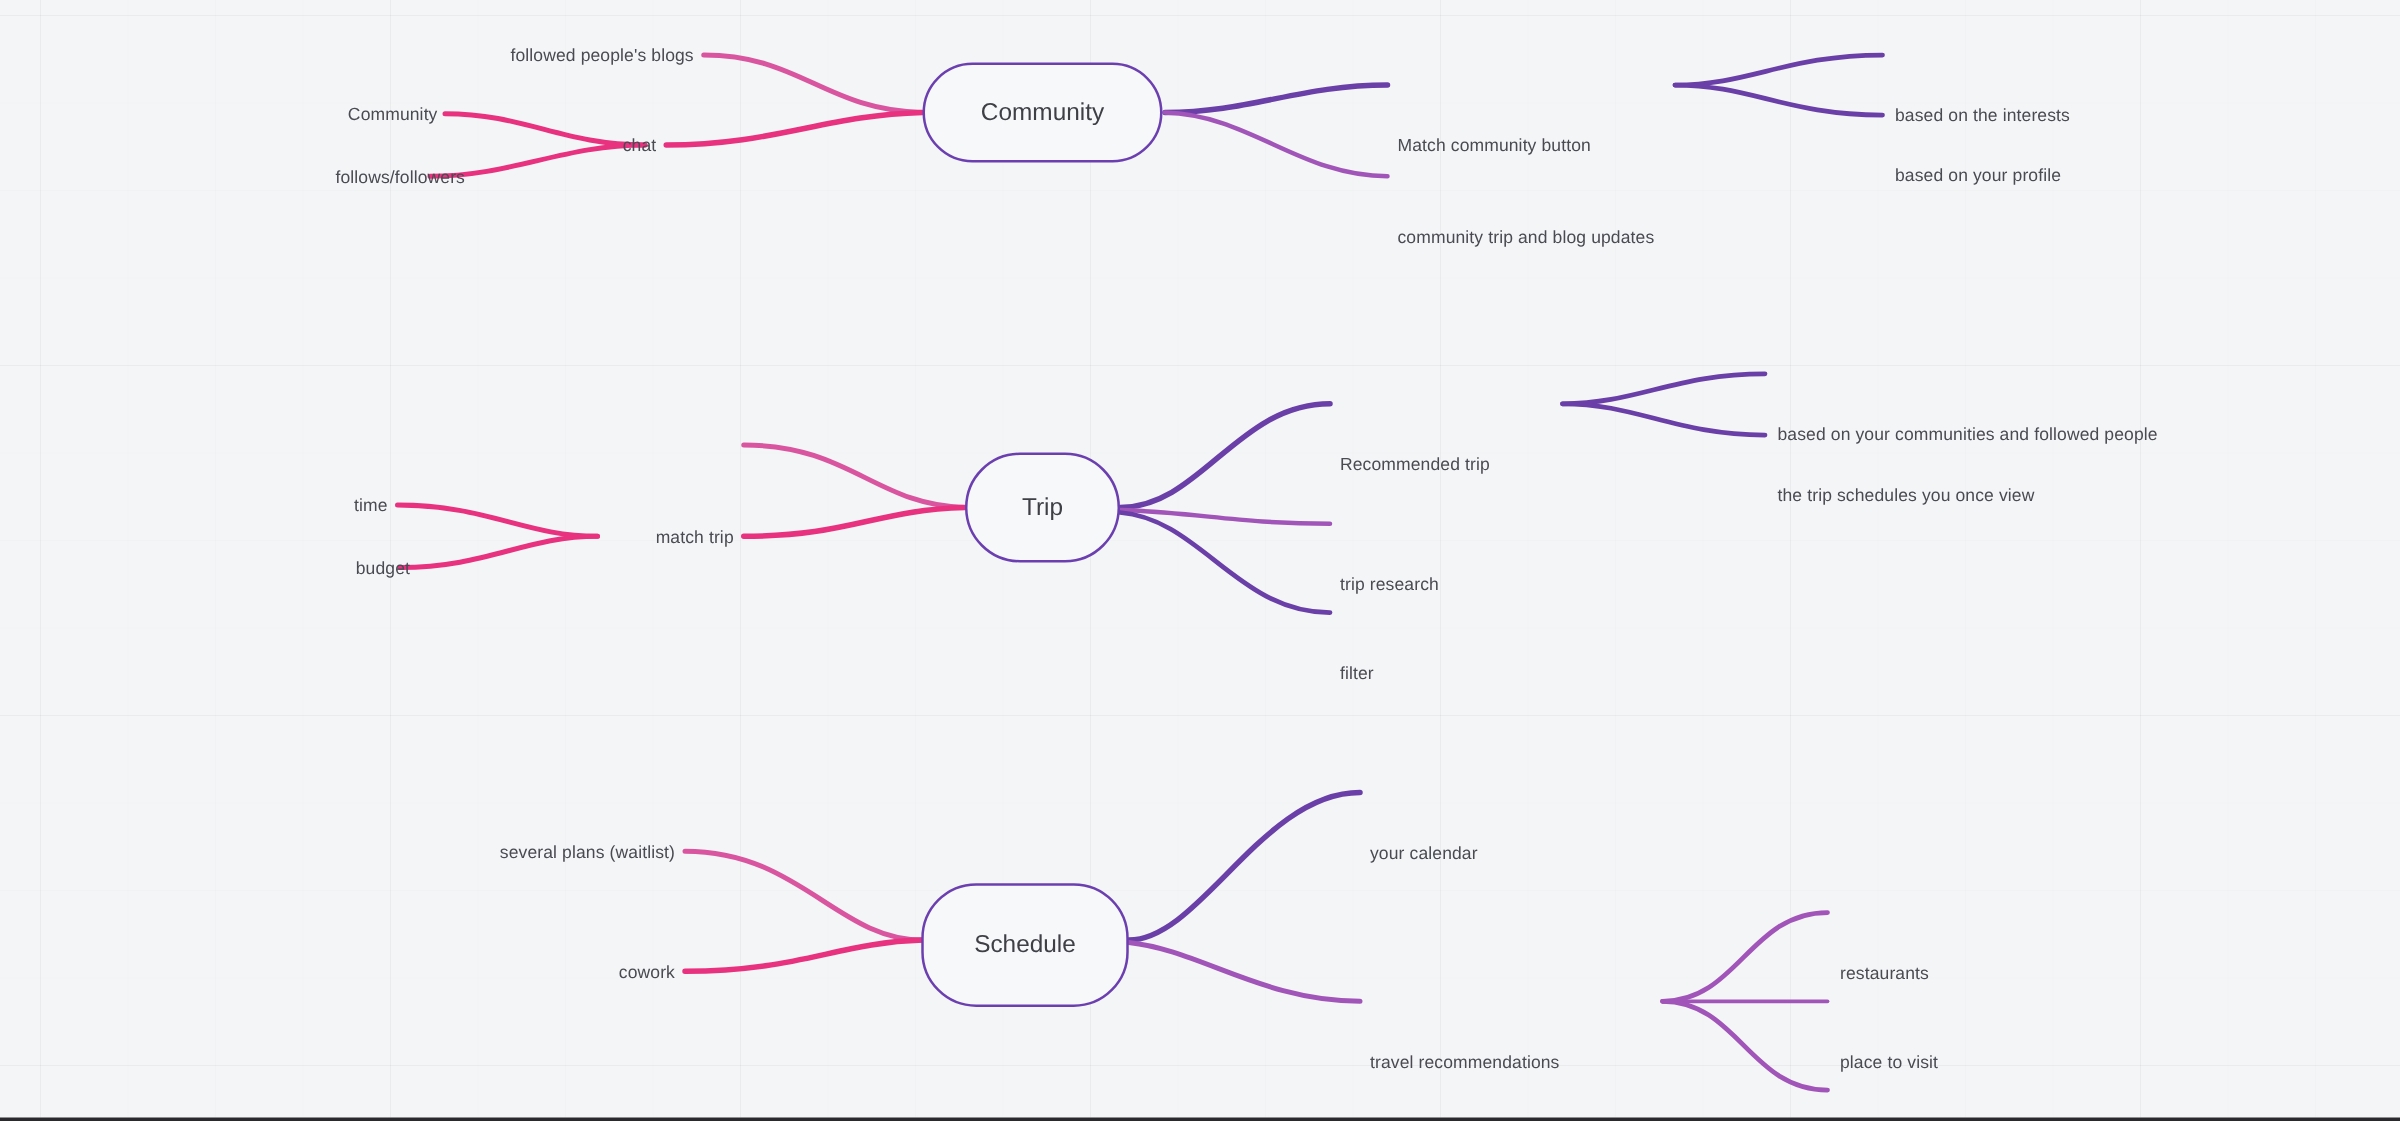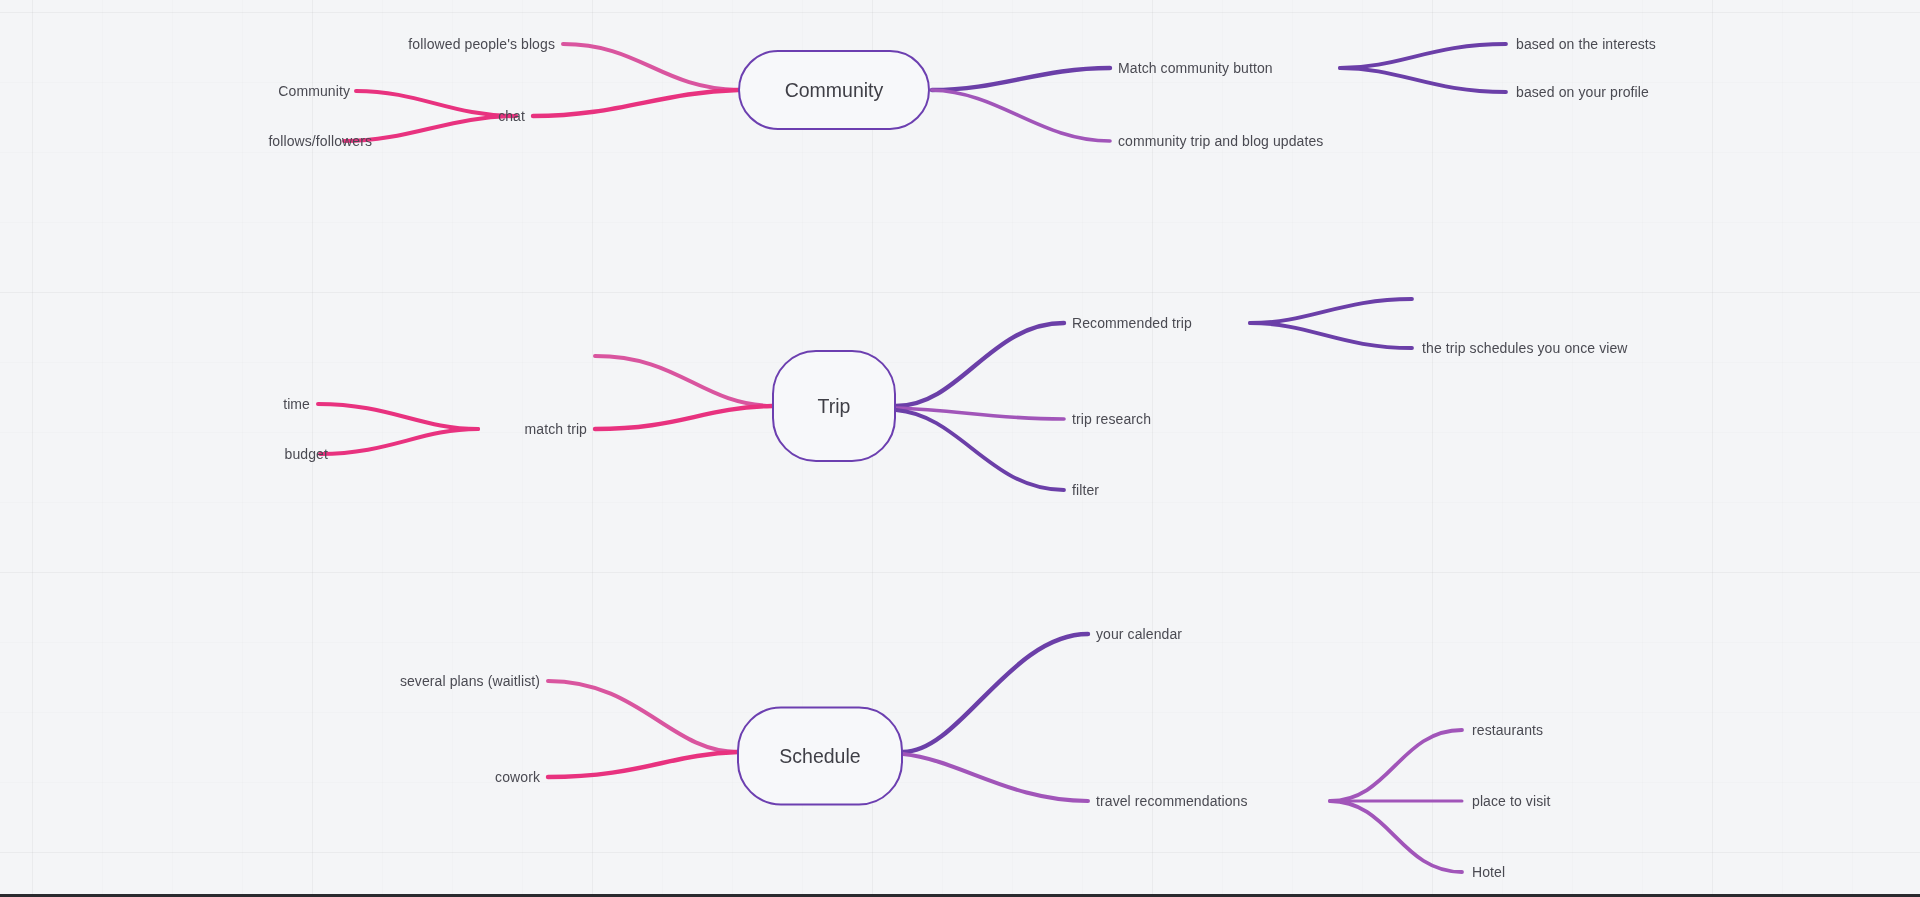--- a/index.html
+++ b/index.html
@@ -42,20 +42,21 @@
     font-size: 14px;
     line-height: 1;
     white-space: nowrap;
     letter-spacing: 0.1px;
   }
   .leaf-label {
     transform: translateY(-50%);
   }
   .leaf-right {
     text-align: left;
+    margin-top: 48px;
   }
   .leaf-left {
     text-align: right;
     transform: translate(-100%, -50%);
   }
   .root-node {
     position: absolute;
     display: flex;
     align-items: center;
     justify-content: center;
@@ -148,41 +149,44 @@
   <div class="node-label leaf-label leaf-right" style="left:1118px; top:141px;">
     <span>community trip and blog updates</span>
   </div>
   <div class="node-label leaf-label leaf-right" style="left:1516px; top:44px;">
     <span>based on the interests</span>
   </div>
   <div class="node-label leaf-label leaf-right" style="left:1516px; top:92px;">
     <span>based on your profile</span>
   </div>
 
-  <div class="root-node" style="left:834px; top:406px; width:124px; height:112px;">
+  <div class="root-node" style="left:834px; top:406px; width:124px; height:88px;">
     <span>Trip</span>
   </div>
   <div class="node-label leaf-label leaf-left" style="left:587px; top:429px;">
     <span>match trip</span>
   </div>
   <div class="node-label leaf-label leaf-left" style="left:310px; top:404px;">
     <span>time</span>
   </div>
   <div class="node-label leaf-label leaf-left" style="left:312px; top:454px;margin-left:16px;">
     <span>budget</span>
   </div>
   <div class="node-label leaf-label leaf-right" style="left:1072px; top:323px;">
     <span>Recommended trip</span>
   </div>
   <div class="node-label leaf-label leaf-right" style="left:1072px; top:419px;">
     <span>trip research</span>
   </div>
   <div class="node-label leaf-label leaf-right" style="left:1072px; top:490px;">
     <span>filter</span>
   </div>
+  <div class="node-label leaf-label leaf-right" style="left:1422px; top:299px;">
+    <span>based on your communities and followed people</span>
+  </div>
   <div class="node-label leaf-label leaf-right" style="left:1422px; top:348px;">
     <span>the trip schedules you once view</span>
   </div>
 
   <div class="root-node" style="left:820px; top:756px; width:166px; height:99px;">
     <span>Schedule</span>
   </div>
   <div class="node-label leaf-label leaf-left" style="left:540px; top:681px;">
     <span>several plans (waitlist)</span>
   </div>

